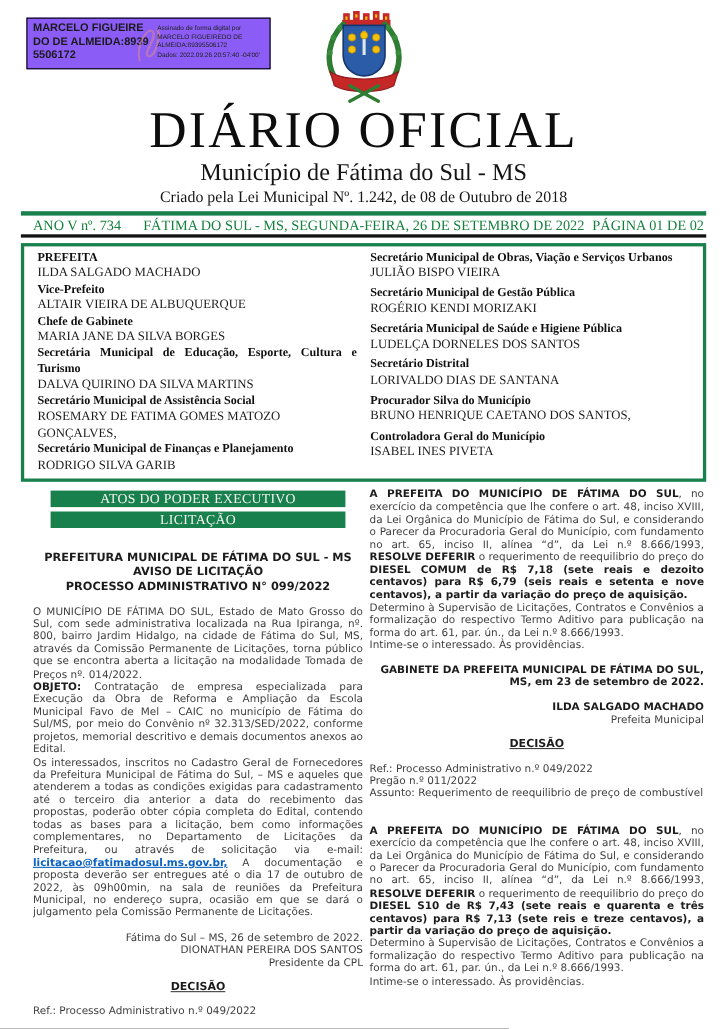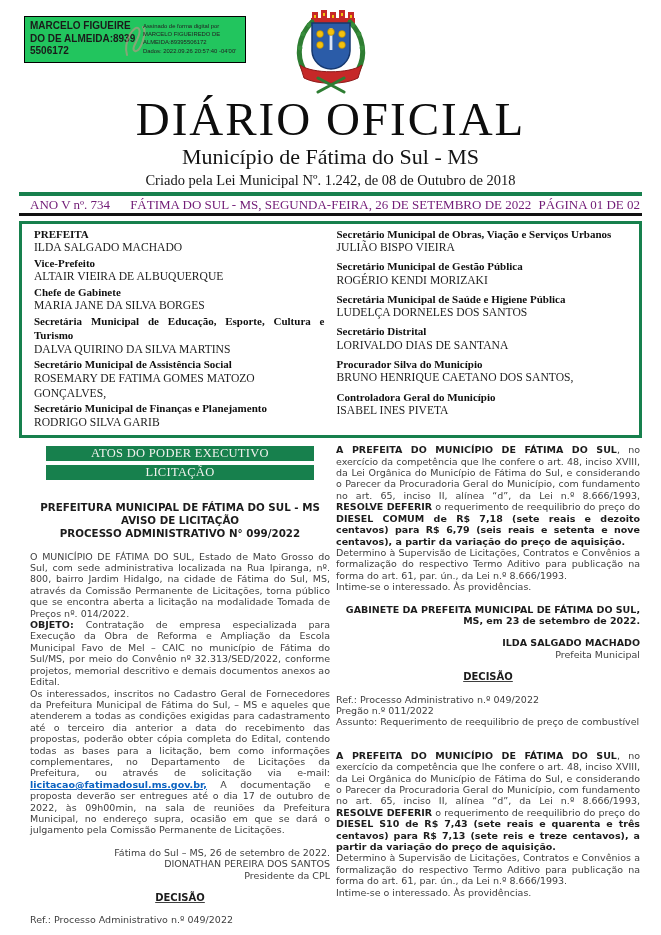--- a/index.html
+++ b/index.html
@@ -5,36 +5,36 @@
   html,body{margin:0;padding:0;background:#888;}
   .page{
     width:661px;height:935px;background:#ffffff;position:relative;
     margin:0 auto;overflow:hidden;
     font-family:"Liberation Serif","DejaVu Serif",serif;color:#111;
   }
   
   .sig-box{
     position:absolute;left:24px;top:16px;width:222px;height:47px;
     border:1.6px solid #000;display:flex;gap:7px;padding:3px 5px;box-sizing:border-box;
-    font-family:"Liberation Sans","DejaVu Sans",sans-serif;background:#22c55e;
+    font-family:"Liberation Sans","DejaVu Sans",sans-serif;background:#8b5cf6;
   }
   .sig-name{width:106px;font-size:10px;line-height:12.5px;font-weight:600;color:#1a1a1a;word-break:break-all;}
   .sig-details{flex:1;font-size:5.9px;line-height:8.2px;color:#222;padding-top:2px;position:relative;z-index:1;}
   .sig-flourish{position:absolute;left:96px;top:4px;z-index:0;opacity:.55;}
   
   .crest{position:absolute;left:50%;top:8px;transform:translateX(-50%);}
   
   .masthead{padding-top:94px;text-align:center;}
   .mast-title{font-size:47px;line-height:50px;letter-spacing:2px;color:#0d0d0d;font-weight:500;}
   .mast-sub{font-size:22px;line-height:26px;color:#141414;}
   .mast-law{font-size:14.5px;line-height:18px;color:#161616;margin-top:1px;}
   
   .rule-green{height:4px;background:var(--green);margin:3px 19px 0;}
   .rule-black{height:2.6px;background:#121212;margin:0 19px;}
-  .infobar{display:flex;align-items:center;margin:0 21px 0 30px;font-size:13px;line-height:17px;color:#701a75;}
+  .infobar{display:flex;align-items:center;margin:0 21px 0 30px;font-size:13px;line-height:17px;color:#15803d;}
   .infobar .ib-date{margin-left:20px;}
   .infobar .ib-page{margin-left:auto;}
   
   .officials{
     margin:5px 19px 0;border:3px solid var(--green);
     display:flex;gap:12px;padding:3px 12px 5px;box-sizing:border-box;
   }
   .off-col{flex:1;min-width:0;}
   .off-title{font-weight:bold;font-size:11px;line-height:14.5px;text-align:justify;color:#101010;}
   .off-name{font-size:11.6px;line-height:14.6px;color:#1c1c1c;}

